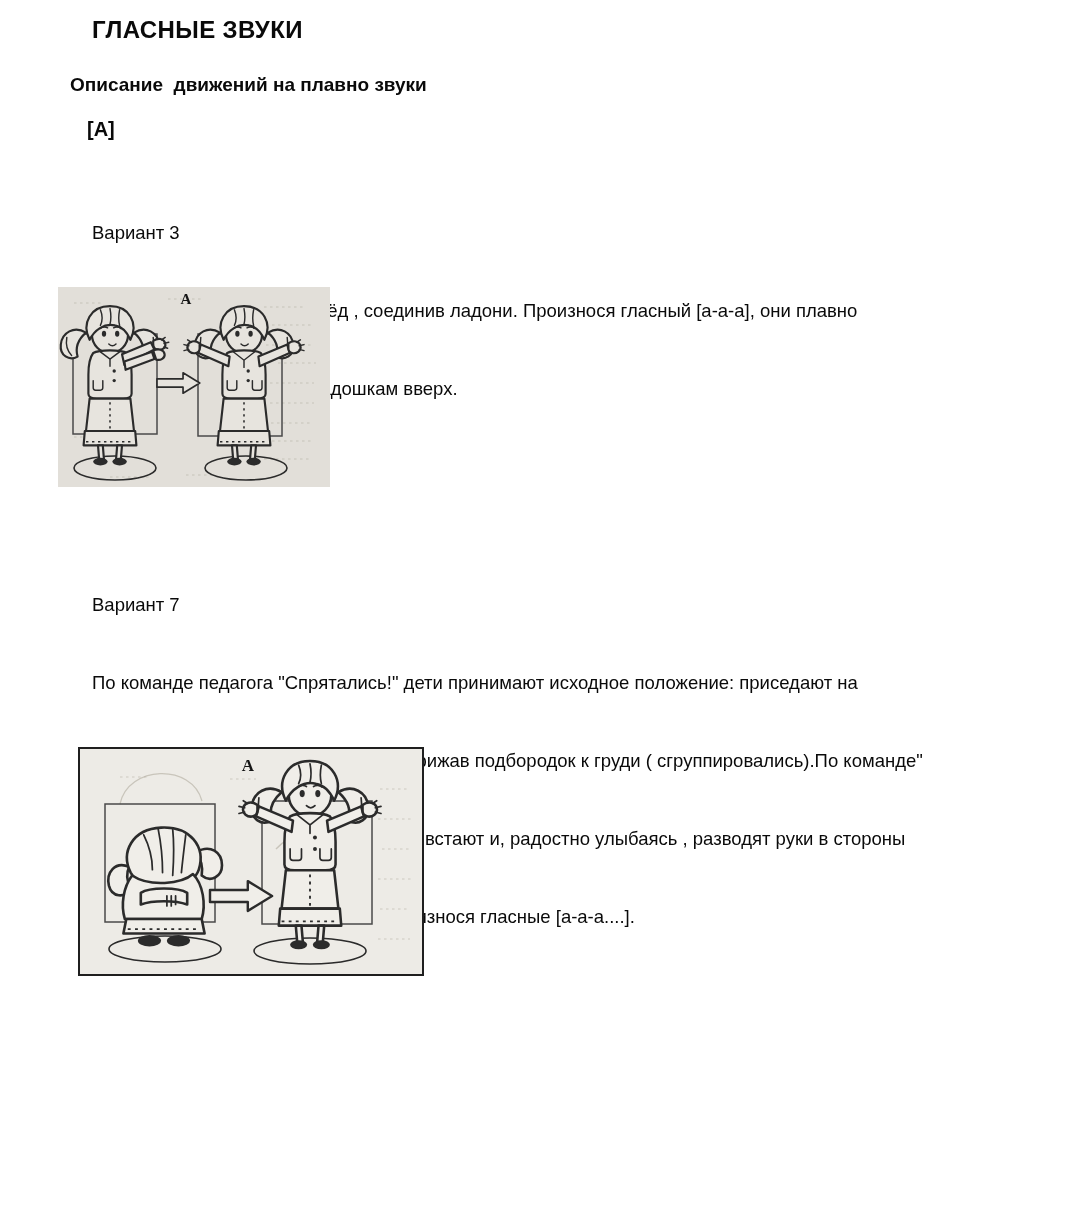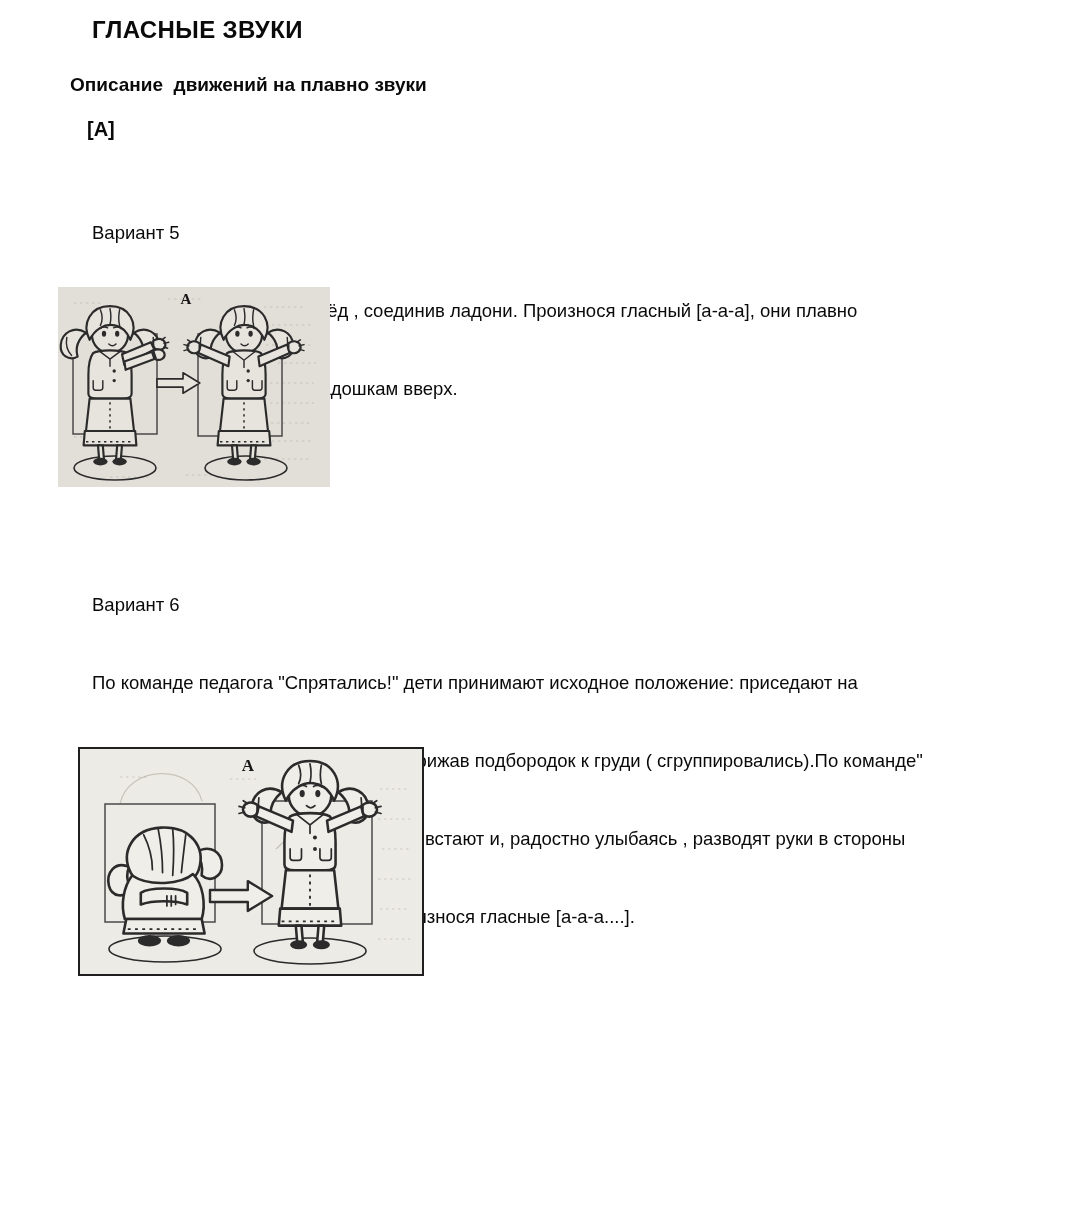--- a/index.html
+++ b/index.html
@@ -34,28 +34,28 @@
   .ltr { font-family:"Liberation Serif", serif; font-weight:bold; fill:#151515; }
 </style>
 </head>
 <body>
 
 <div class="abs doc-title">ГЛАСНЫЕ ЗВУКИ</div>
 <div class="abs doc-subtitle">Описание  движений на плавно звуки</div>
 <div class="abs sound-heading">[А]</div>
 
 <div class="abs text-block block-v1">
-  <div>Вариант 5</div>
+  <div>Вариант 3</div>
   <div>Дети вытягивают руки вперёд , соединив ладони. Произнося гласный [а-а-а], они плавно</div>
   <div>разводят руки в стороны ладошкам вверх.</div>
   <div>Интонация радости.</div>
 </div>
 
 <div class="abs text-block block-v2">
-  <div>Вариант 6</div>
+  <div>Вариант 7</div>
   <div>По команде педагога "Спрятались!" дети принимают исходное положение: приседают на</div>
   <div>корточки, обхватив руками колени и прижав подбородок к груди ( сгруппировались).По команде"</div>
   <div>Встали и обрадовались!" дети быстро встают и, радостно улыбаясь , разводят руки в стороны</div>
   <div>ладошками вверх, одновременно произнося гласные [а-а-а....].</div>
 </div>
 
 <div class="abs illus-wrap-1">
 <svg class="illus s1" width="272" height="200" viewBox="0 0 272 200">
   <rect class="s1-bg" x="0" y="0" width="272" height="200"></rect>
 

